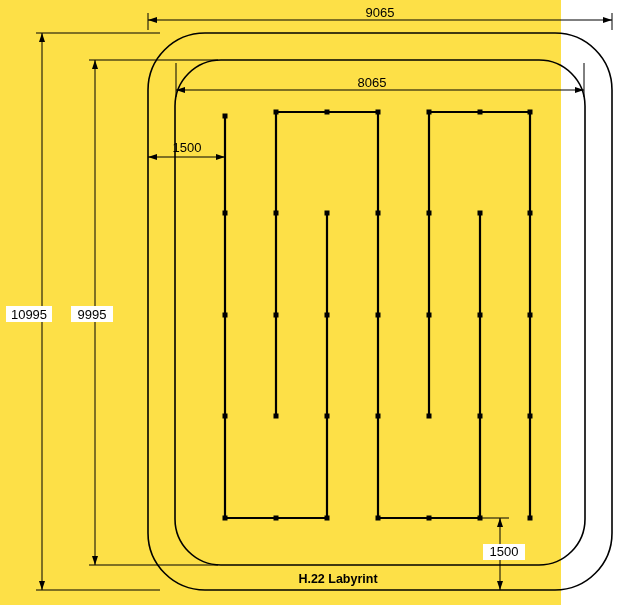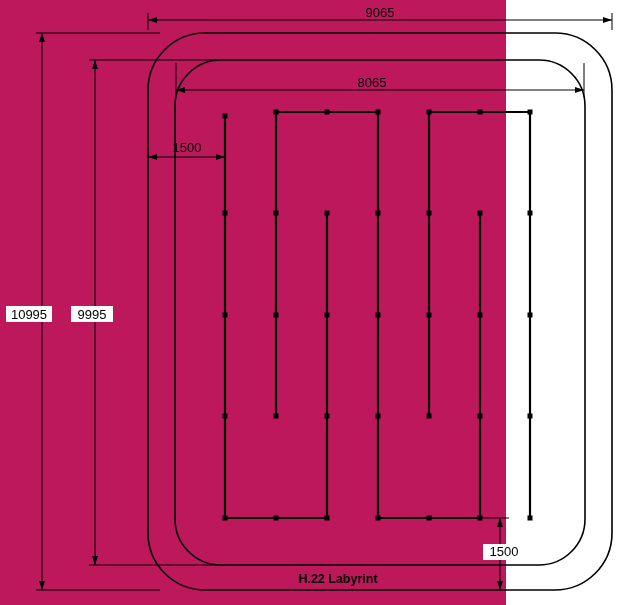--- a/index.html
+++ b/index.html
@@ -1,16 +1,16 @@
 <!DOCTYPE html>
 <html><head>
 <meta charset="utf-8">
 <style>
   html,body{margin:0;padding:0;background:#ffffff;}
-  .page{width:506px;height:605px;background:#be185d;position:relative;font-family:"Liberation Sans",sans-serif;}
+  .page{width:561px;height:605px;background:#fde047;position:relative;font-family:"Liberation Sans",sans-serif;}
   svg{display:block;}
   .boundary{fill:none;stroke:#000000;stroke-width:1.6;}
   .dim line{stroke:#000000;stroke-width:1;}
   .dim polygon{fill:#000000;stroke:none;}
   .dim text{font-size:13px;fill:#000000;font-family:"Liberation Sans",sans-serif;}
   .labelbg{fill:#ffffff;stroke:none;}
   .title-text{font-size:12.5px;font-weight:bold;fill:#000000;font-family:"Liberation Sans",sans-serif;}
   #maze-layer line{stroke:#000000;stroke-width:2.2;stroke-linecap:square;}
   #maze-layer rect{fill:#000000;stroke:none;}
 </style>

